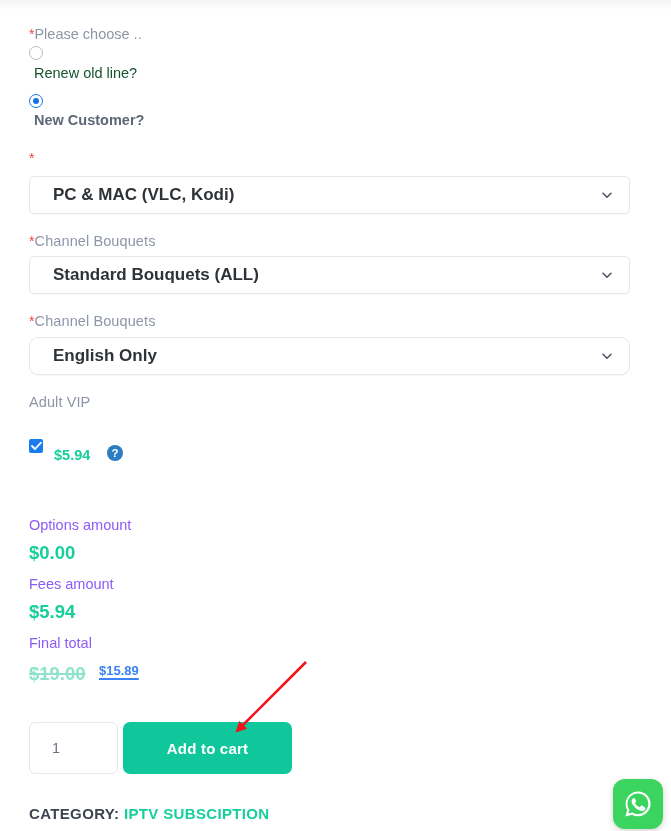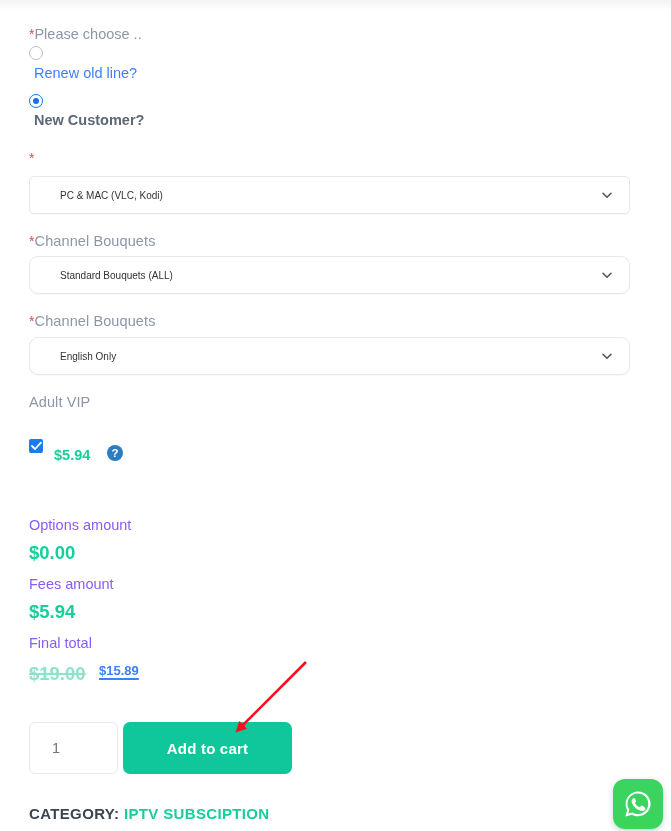--- a/index.html
+++ b/index.html
@@ -76,43 +76,44 @@
     width: 6px; height: 6px;
     border-radius: 50%;
     background: #1473e6;
   }
 
   .radio-text {
     position: absolute;
     font-size: 14.5px;
     white-space: nowrap;
   }
-  .radio-text.plain { color: #3b82f6; font-weight: 400; }
+  .radio-text.plain { color: #14532d; font-weight: 400; }
   .radio-text.strong { color: #5c6777; font-weight: bold; }
 
   
   .select {
     position: absolute;
     left: 29px;
     width: 601px;
     height: 38px;
     box-sizing: border-box;
     background: #ffffff;
     border: 1px solid #e6e8eb;
     border-radius: 5px;
     box-shadow: 0 1px 1px rgba(16,24,40,0.03);
   }
   .select .sel-value {
     position: absolute;
-    left: 30px;
+    left: 23px;
     top: 50%;
     transform: translateY(-50%);
-    font-size: 10px;
+    font-size: 17px;
     color: #2e3338;
     white-space: nowrap;
+    font-weight: bold;
   }
   .chev {
     position: absolute;
     right: 16px;
     top: 50%;
     transform: translateY(-50%);
     width: 12px;
     height: 12px;
   }
   .chev svg { display: block; }
@@ -277,21 +278,21 @@
   <div class="select" style="top:176px;">
     <span class="sel-value">PC &amp; MAC (VLC, Kodi)</span>
     <span class="chev">
       <svg width="12" height="12" viewBox="0 0 12 12">
           <path d="M2 4.3 L6 8.2 L10 4.3" fill="none" stroke="#4d5268" stroke-width="1.6" stroke-linecap="round" stroke-linejoin="round"></path>
         </svg>
     </span>
   </div>
 
   <div class="field-label" style="left:29px; top:233px;"><span class="req-star">*</span><span>Channel Bouquets</span></div>
-  <div class="select" style="top:256px;border-radius:9px;">
+  <div class="select" style="top:256px;">
     <span class="sel-value">Standard Bouquets (ALL)</span>
     <span class="chev">
       <svg width="12" height="12" viewBox="0 0 12 12">
           <path d="M2 4.3 L6 8.2 L10 4.3" fill="none" stroke="#4d5268" stroke-width="1.6" stroke-linecap="round" stroke-linejoin="round"></path>
         </svg>
     </span>
   </div>
 
   <div class="field-label" style="left:29px; top:313px;"><span class="req-star">*</span><span>Channel Bouquets</span></div>
   <div class="select" style="top:337px;border-radius:9px;">

